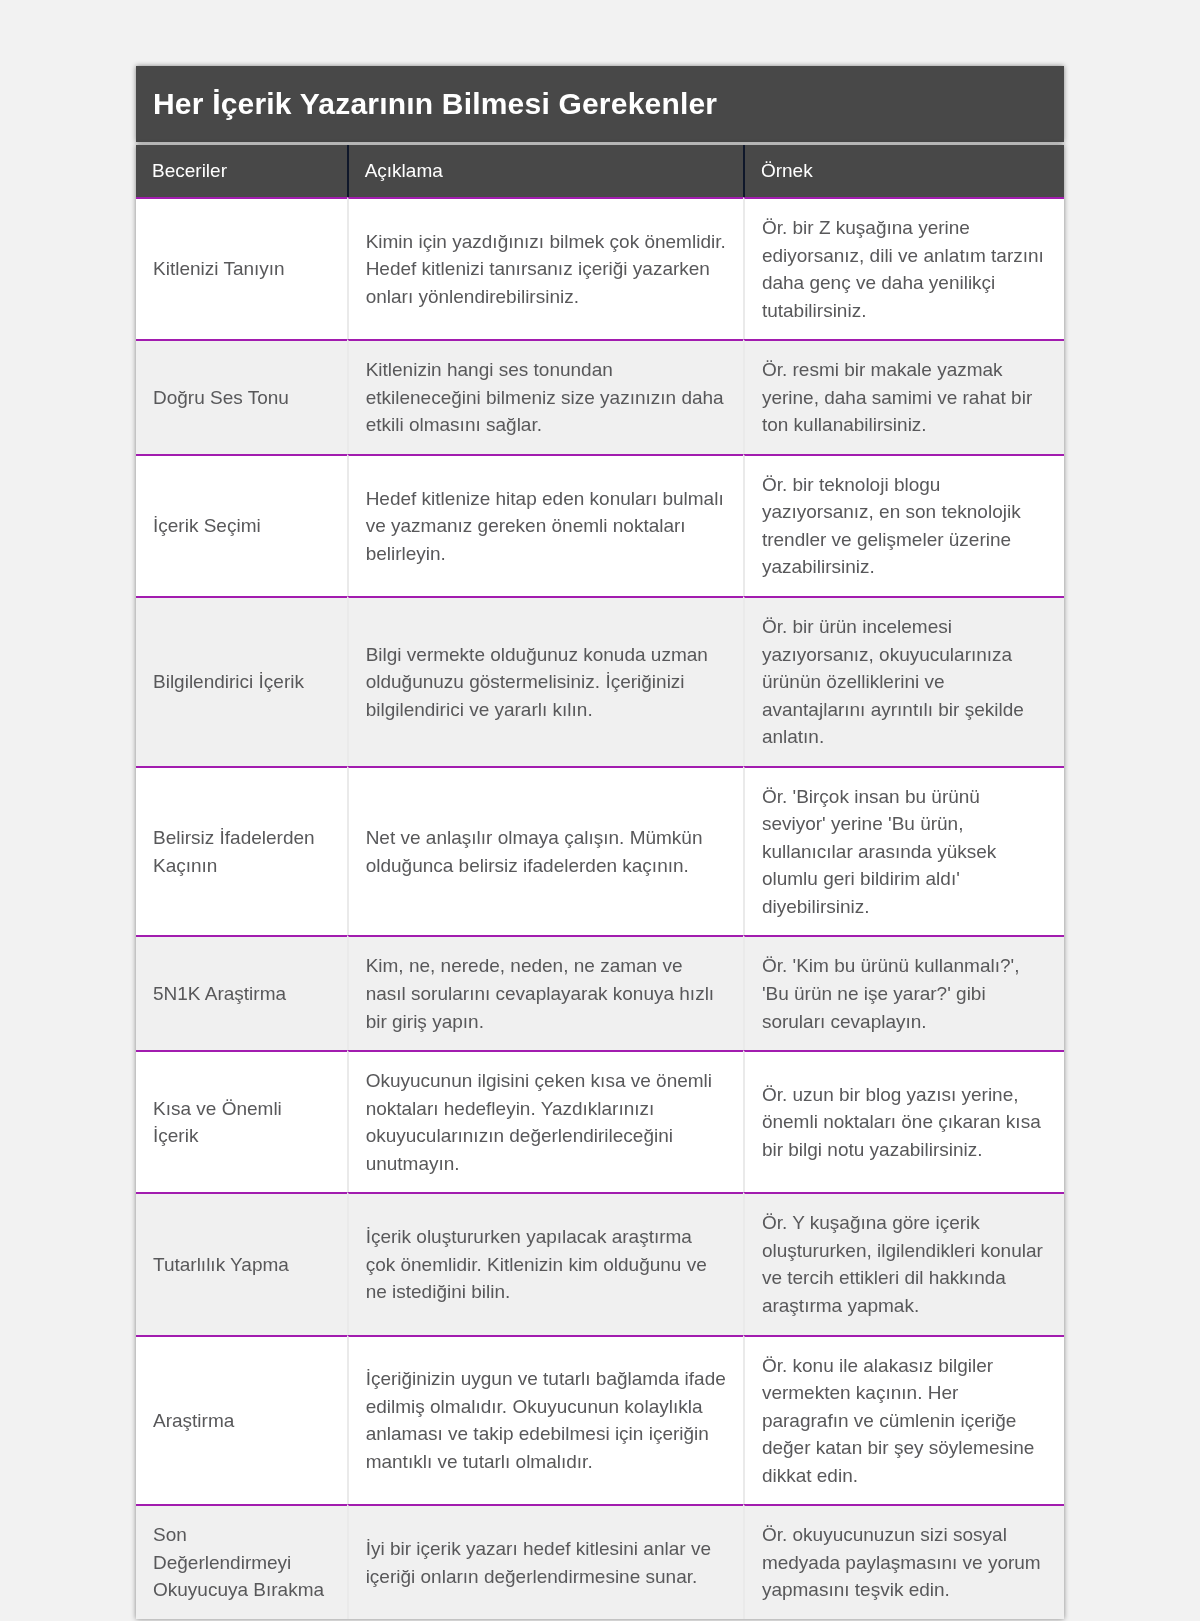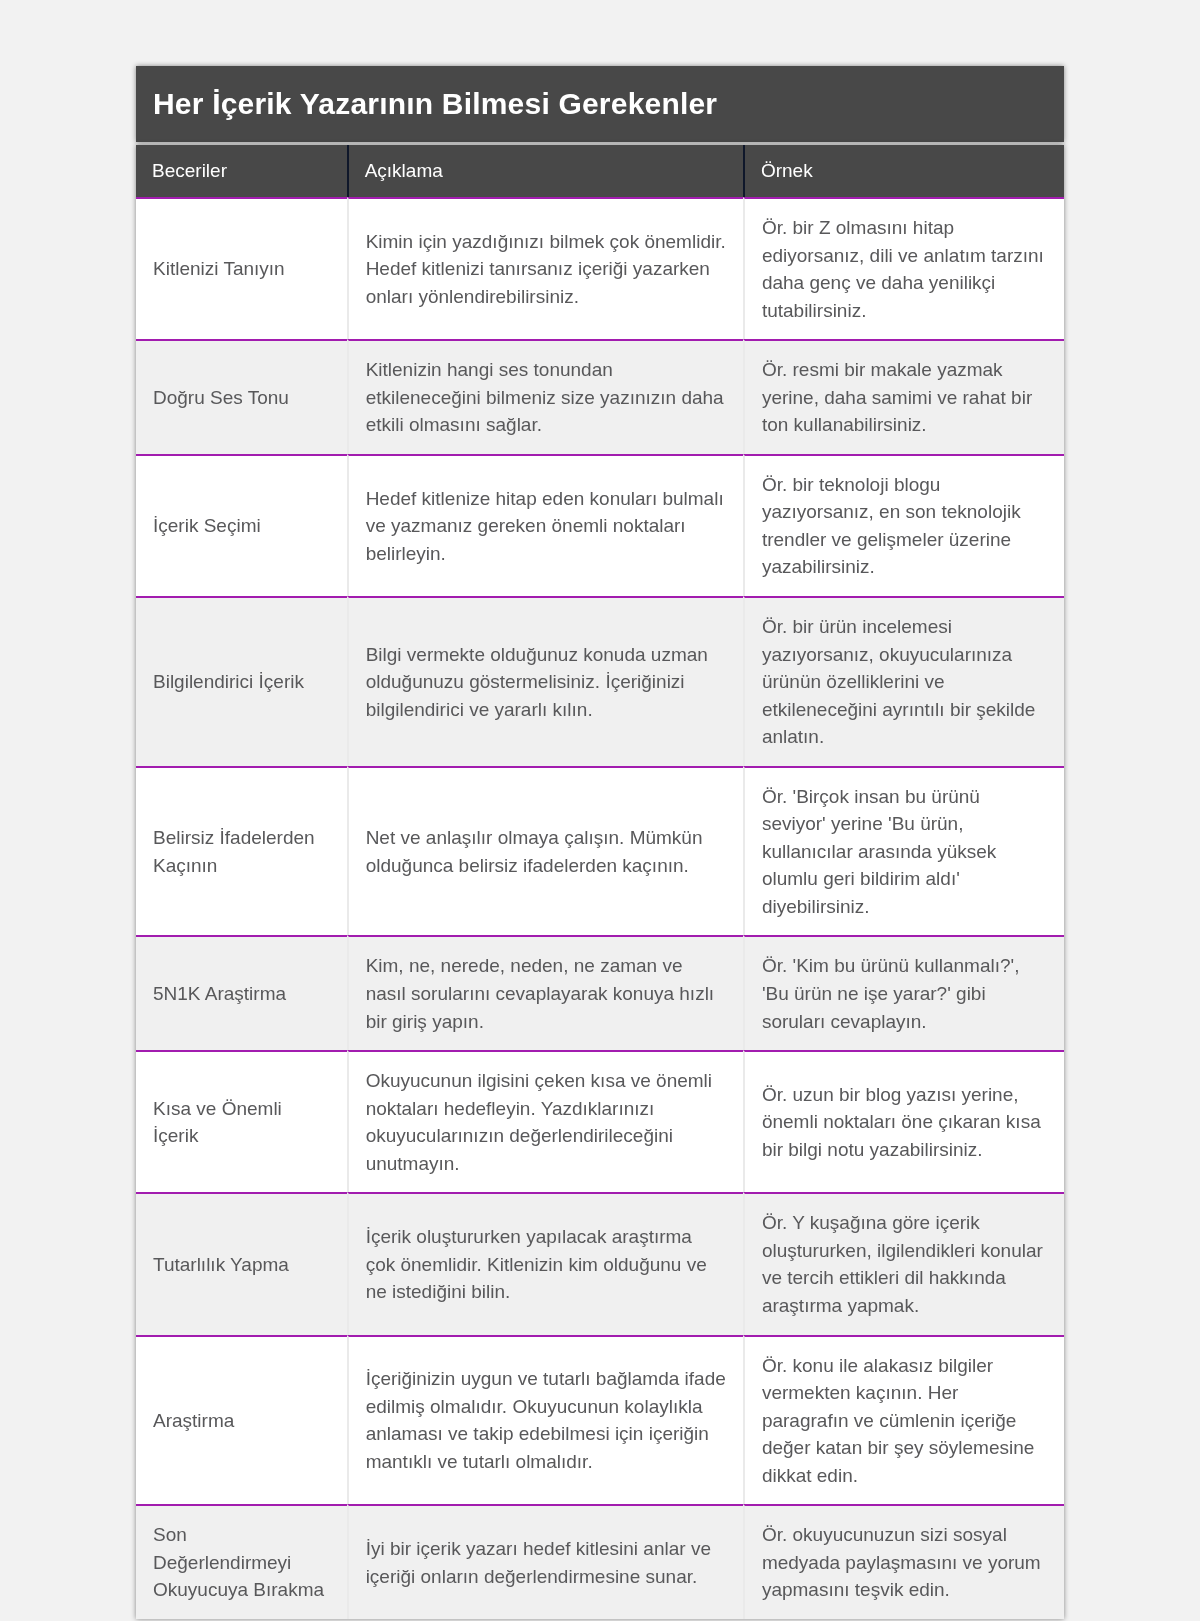--- a/index.html
+++ b/index.html
@@ -91,36 +91,36 @@
         <tr>
           <th>Beceriler</th>
           <th>Açıklama</th>
           <th>Örnek</th>
         </tr>
       </thead>
       <tbody>
         <tr>
           <td>Kitlenizi Tanıyın</td>
           <td>Kimin için yazdığınızı bilmek çok önemlidir. Hedef kitlenizi tanırsanız içeriği yazarken onları yönlendirebilirsiniz.</td>
-          <td>Ör. bir Z olmasını hitap ediyorsanız, dili ve anlatım tarzını daha genç ve daha yenilikçi tutabilirsiniz.</td>
+          <td>Ör. bir Z kuşağına yerine ediyorsanız, dili ve anlatım tarzını daha genç ve daha yenilikçi tutabilirsiniz.</td>
         </tr>
         <tr>
           <td>Doğru Ses Tonu</td>
           <td>Kitlenizin hangi ses tonundan etkileneceğini bilmeniz size yazınızın daha etkili olmasını sağlar.</td>
           <td>Ör. resmi bir makale yazmak yerine, daha samimi ve rahat bir ton kullanabilirsiniz.</td>
         </tr>
         <tr>
           <td>İçerik Seçimi</td>
           <td>Hedef kitlenize hitap eden konuları bulmalı ve yazmanız gereken önemli noktaları belirleyin.</td>
           <td>Ör. bir teknoloji blogu yazıyorsanız, en son teknolojik trendler ve gelişmeler üzerine yazabilirsiniz.</td>
         </tr>
         <tr>
           <td>Bilgilendirici İçerik</td>
           <td>Bilgi vermekte olduğunuz konuda uzman olduğunuzu göstermelisiniz. İçeriğinizi bilgilendirici ve yararlı kılın.</td>
-          <td>Ör. bir ürün incelemesi yazıyorsanız, okuyucularınıza ürünün özelliklerini ve etkileneceğini ayrıntılı bir şekilde anlatın.</td>
+          <td>Ör. bir ürün incelemesi yazıyorsanız, okuyucularınıza ürünün özelliklerini ve avantajlarını ayrıntılı bir şekilde anlatın.</td>
         </tr>
         <tr>
           <td>Belirsiz İfadelerden Kaçının</td>
           <td>Net ve anlaşılır olmaya çalışın. Mümkün olduğunca belirsiz ifadelerden kaçının.</td>
           <td>Ör. 'Birçok insan bu ürünü seviyor' yerine 'Bu ürün, kullanıcılar arasında yüksek olumlu geri bildirim aldı' diyebilirsiniz.</td>
         </tr>
         <tr>
           <td>5N1K Araştirma</td>
           <td>Kim, ne, nerede, neden, ne zaman ve nasıl sorularını cevaplayarak konuya hızlı bir giriş yapın.</td>
           <td>Ör. 'Kim bu ürünü kullanmalı?', 'Bu ürün ne işe yarar?' gibi soruları cevaplayın.</td>

